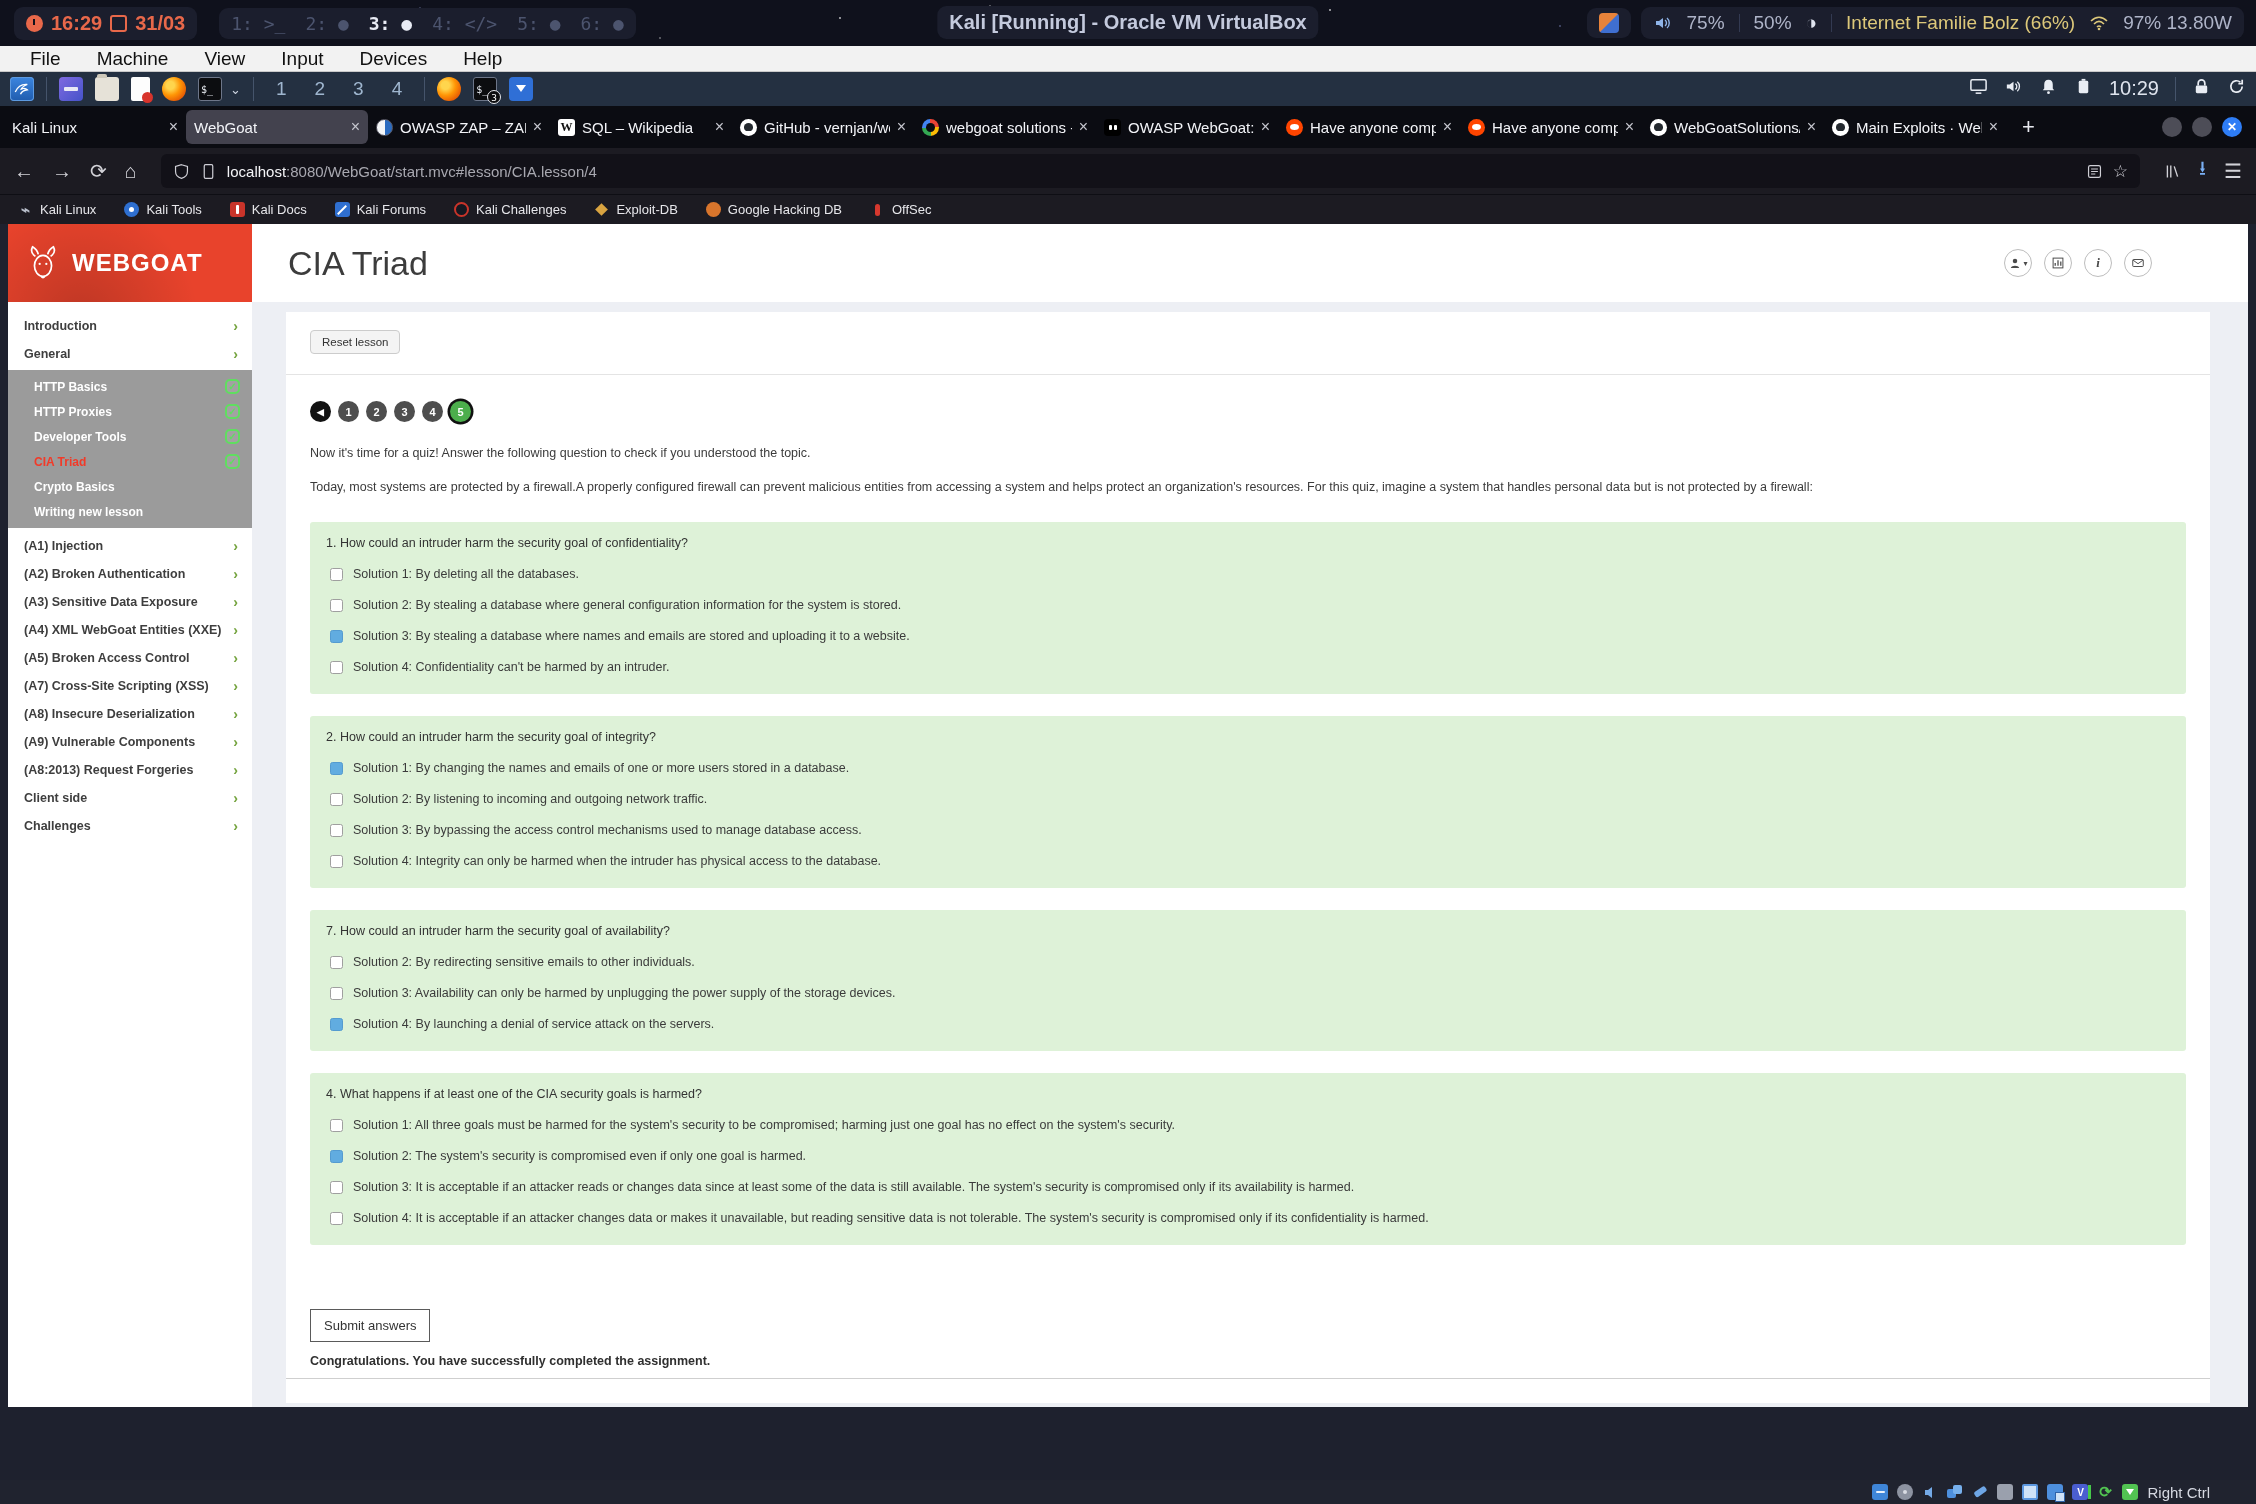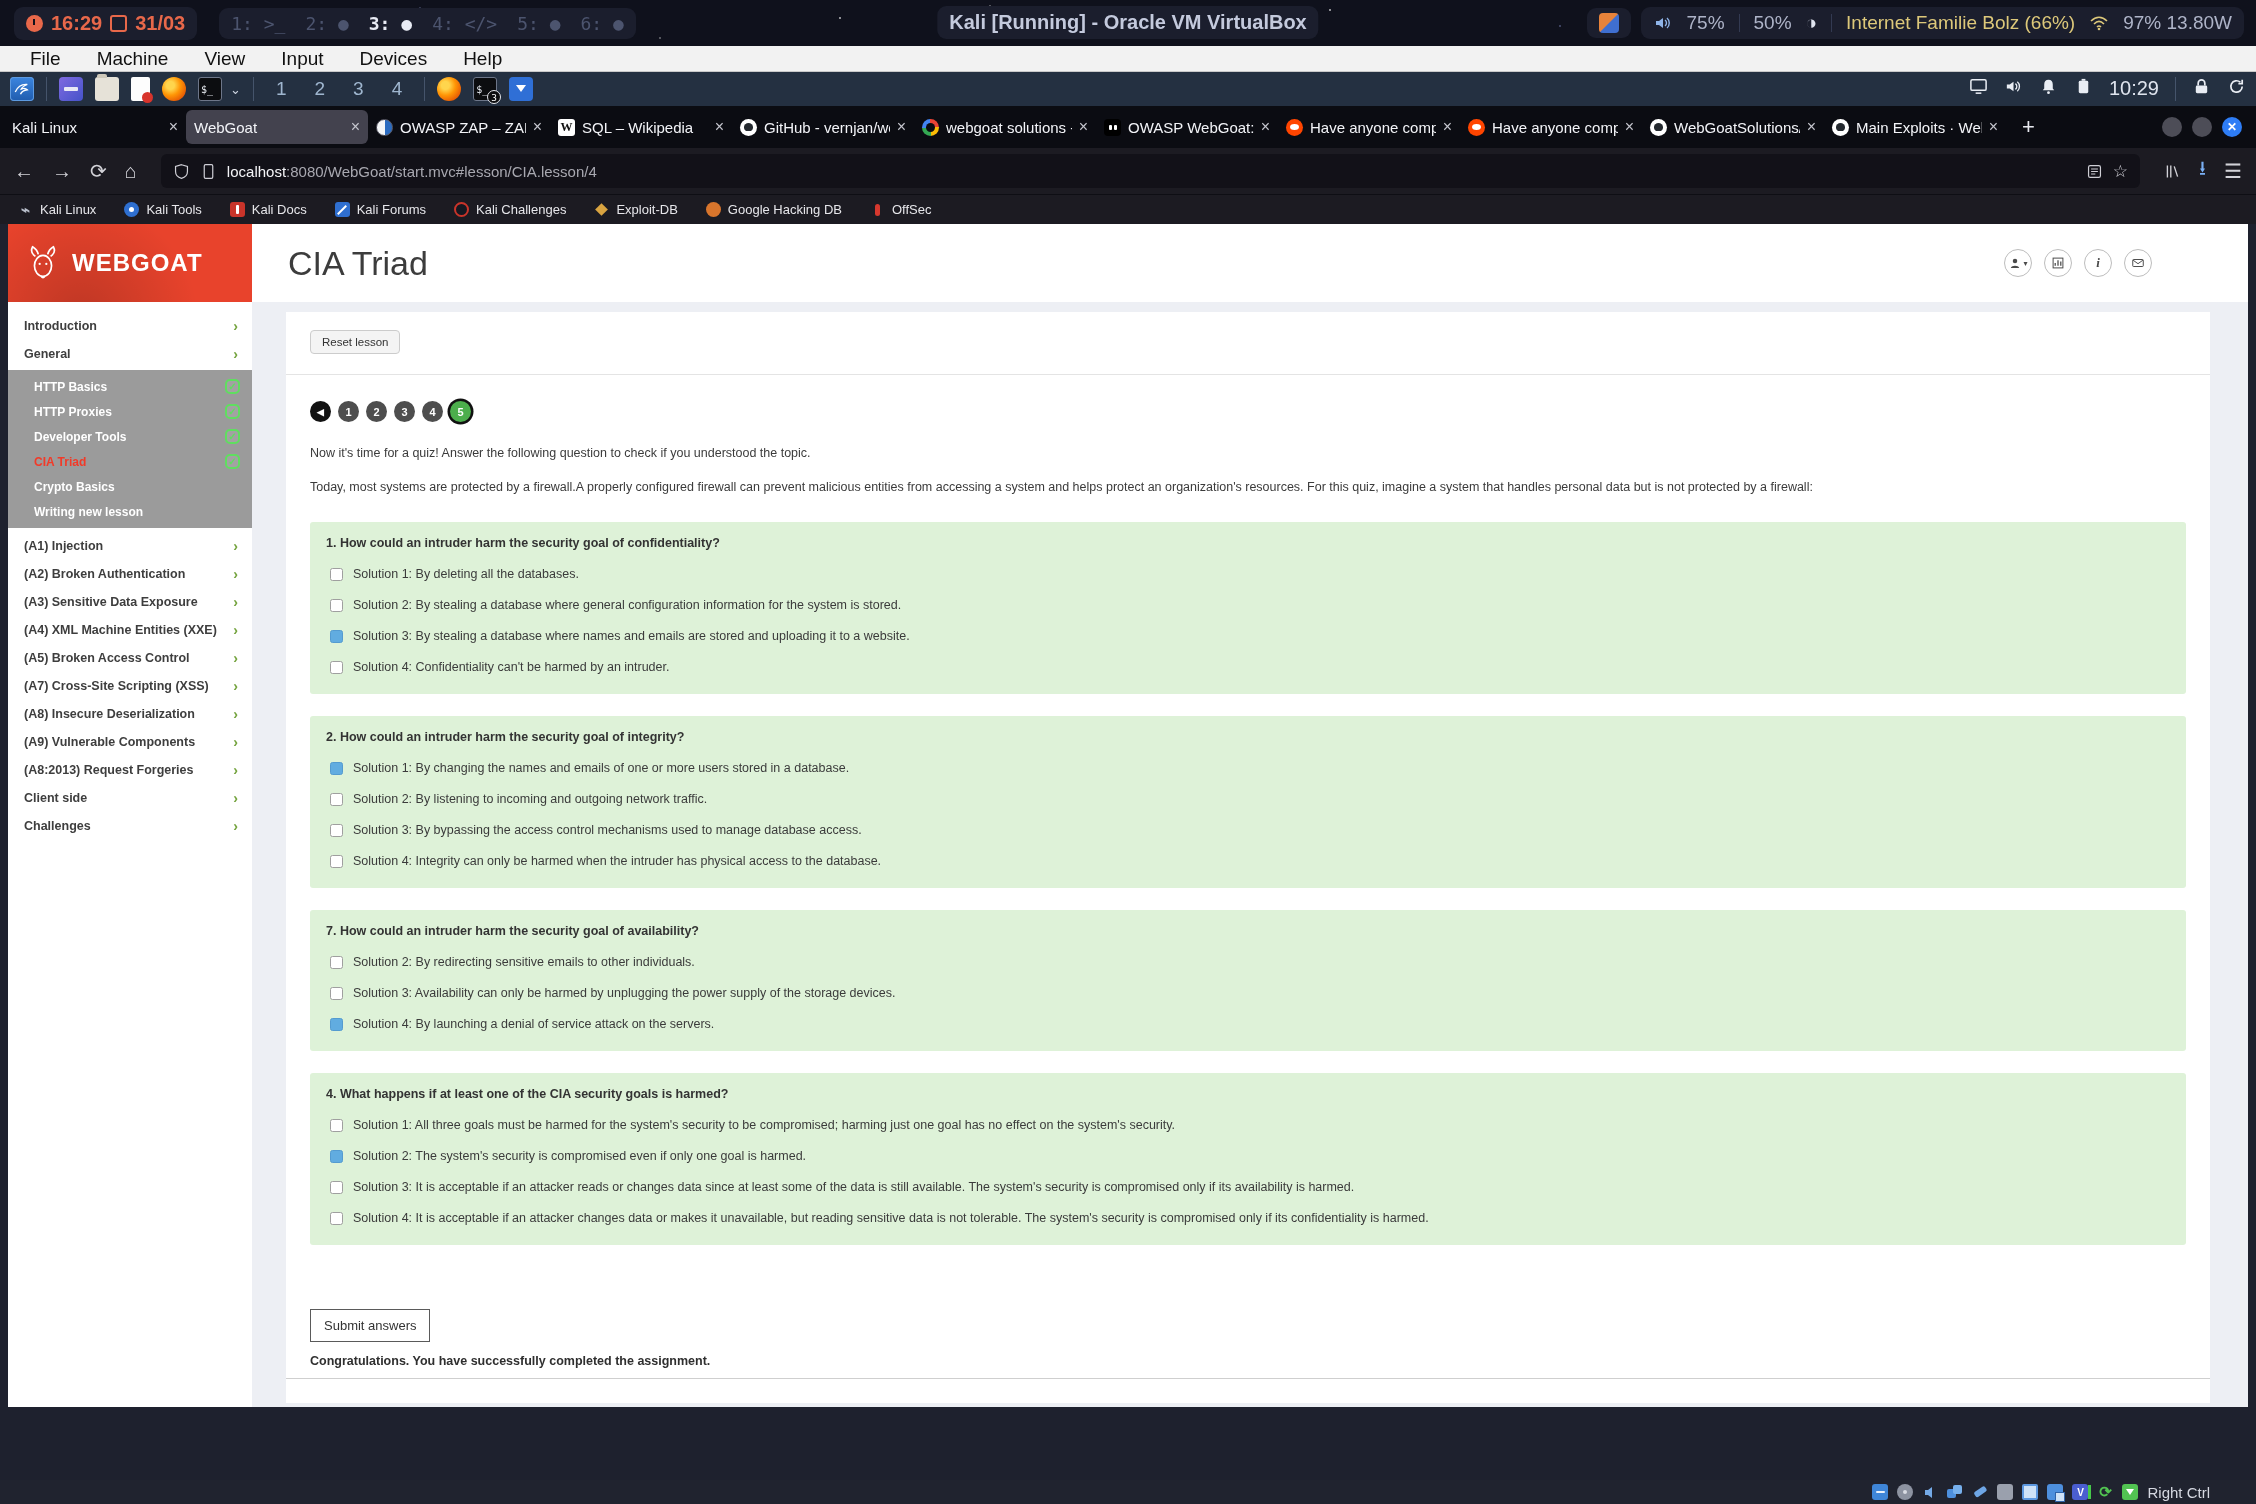--- a/index.html
+++ b/index.html
@@ -129,21 +129,21 @@
   .card{background:#fff;padding:18px 24px 24px;min-height:1052px}
   .reset-btn{font-size:11.5px;color:#333;background:#f4f4f4;border:1px solid #ccc;border-radius:4px;padding:5px 11px}
   .hr{border:none;border-top:1px solid #e4e4e4;margin:20px -24px 26px}
   .hr2{border:none;border-top:1px solid #cfcfcf;margin:10px -24px 0}
   .pagination{display:flex;align-items:center;gap:7px;margin-bottom:22px}
   .pg{width:21px;height:21px;border-radius:50%;background:#4e4e4e;color:#fff;font-size:11px;font-weight:bold;display:flex;align-items:center;justify-content:center}
   .pg.back{background:#121212;font-size:9px}
   .pg.active{background:#4cae4c;box-shadow:0 0 0 2.5px #111}
   .para{font-size:12.5px;color:#3b3b3b;margin-bottom:16px;line-height:1.45}
   .qpanel{background:#def2d8;border-radius:3px;padding:14px 16px 20px;margin-bottom:22px}
-  .qtitle{font-size:12.5px;font-weight:bold;color:#333;margin-bottom:4px}
+  .qtitle{font-size:12.5px;font-weight:normal;color:#333;margin-bottom:4px}
   .opt{display:flex;align-items:center;gap:10px;margin-top:17px;padding-left:4px}
   .cb{width:13px;height:13px;background:#fff;border:1px solid #9f9f9f;border-radius:2.5px;flex:0 0 auto}
   .cb.checked{background:#61ace0;border-color:#549bd0}
   .olabel{font-size:12.5px;color:#3b3b3b}
   .submit-btn{margin-top:42px;font-size:13px;color:#333;background:#fff;border:1px solid #5a5a5a;padding:8px 13px}
   .congrats{font-size:12.5px;font-weight:bold;color:#2f2f2f;margin-top:12px}
 
   
   .statusbar{height:24px;background:#20232f;display:flex;align-items:center;justify-content:flex-end;gap:9px;padding-right:46px;color:#d6d9e2;font-size:15px}
   .sic{width:16px;height:16px;display:inline-flex;align-items:center;justify-content:center;border-radius:3px;position:relative;flex:0 0 auto}
@@ -482,21 +482,21 @@
           </div>
         <div class="nav-item">
             <span>(A2) Broken Authentication</span>
             <span class="chev">›</span>
           </div>
         <div class="nav-item">
             <span>(A3) Sensitive Data Exposure</span>
             <span class="chev">›</span>
           </div>
         <div class="nav-item">
-            <span>(A4) XML Machine Entities (XXE)</span>
+            <span>(A4) XML WebGoat Entities (XXE)</span>
             <span class="chev">›</span>
           </div>
         <div class="nav-item">
             <span>(A5) Broken Access Control</span>
             <span class="chev">›</span>
           </div>
         <div class="nav-item">
             <span>(A7) Cross-Site Scripting (XSS)</span>
             <span class="chev">›</span>
           </div>

